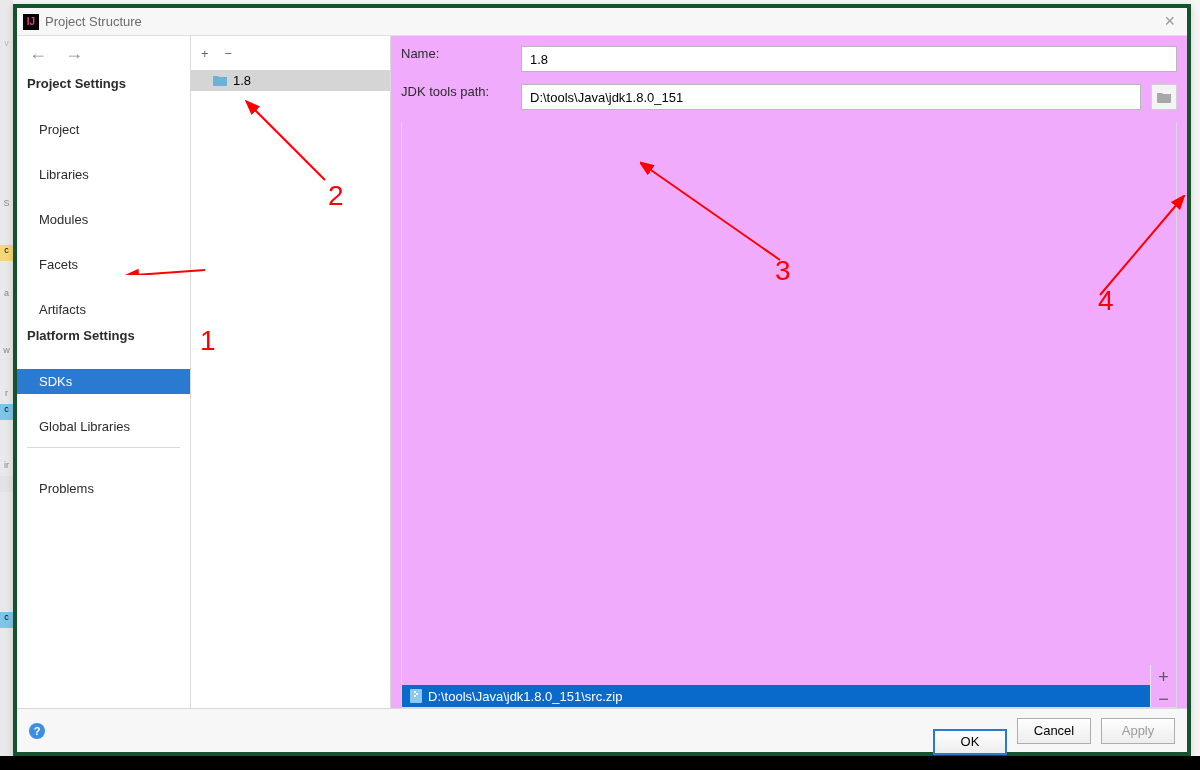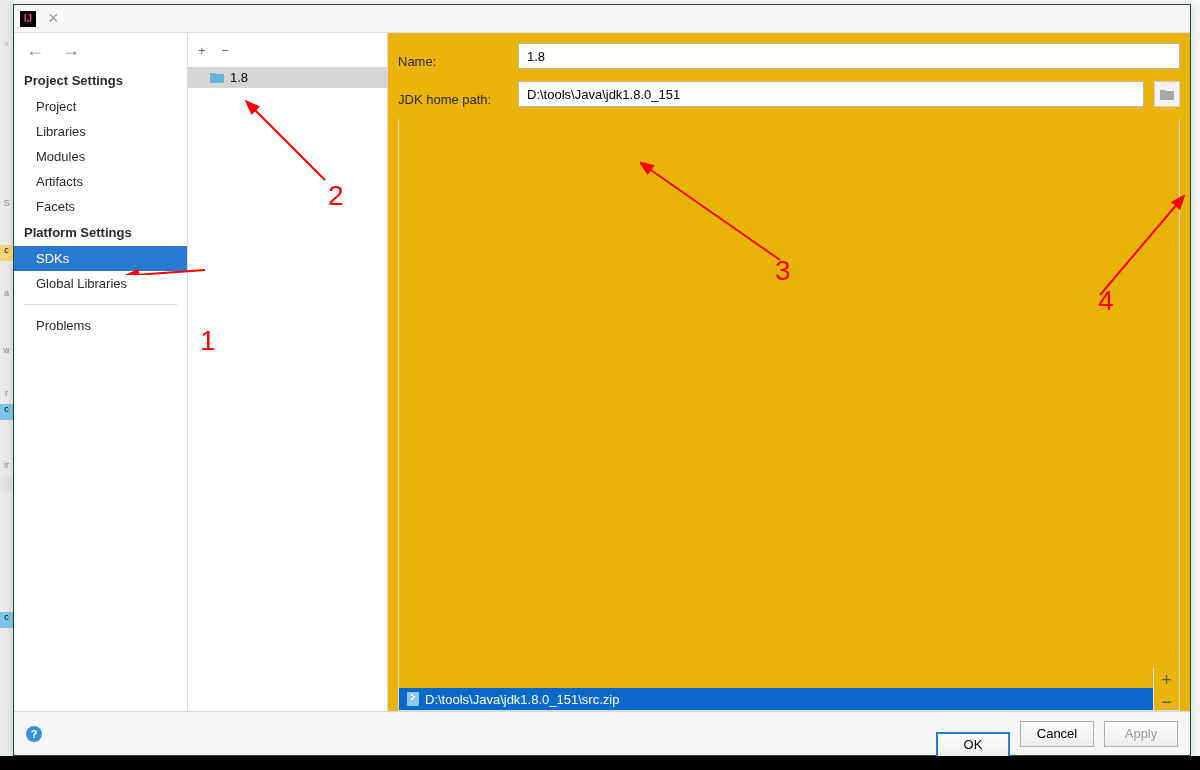--- a/index.html
+++ b/index.html
@@ -15,22 +15,22 @@
       height: 770px;
       overflow: hidden;
       position: relative;
     }
     .window {
       position: absolute;
       left: 13px;
       top: 4px;
       width: 1178px;
       height: 752px;
-      background: #eab308;
-      border: 1px solid #14532d;
+      background: #f0abfc;
+      border: 4px solid #14532d;
       display: flex;
       flex-direction: column;
       box-shadow: 0 2px 8px rgba(0,0,0,0.15);
     }
     .titlebar {
       height: 28px;
       display: flex;
       align-items: center;
       padding: 0 6px;
       border-bottom: 1px solid #e0e0e0;
@@ -85,20 +85,21 @@
     }
     .side-heading {
       padding: 6px 10px;
       color: #2b2b2b;
       font-weight: 600;
     }
     .side-item {
       padding: 5px 10px 5px 22px;
       color: #2b2b2b;
       cursor: pointer;
+      margin-top: 20px;
     }
     .side-item.selected {
       background: #2a7ad2;
       color: #fff;
     }
     .side-divider {
       border-top: 1px solid #d9d9d9;
       margin: 8px 10px;
     }
     .middle {
@@ -139,21 +140,21 @@
     .folder-icon svg { display: block; }
     .main {
       flex: 1;
       display: flex;
       flex-direction: column;
       padding: 10px 10px 0 10px;
       min-width: 0;
     }
     .row {
       display: flex;
-      align-items: flex-end;
+      align-items: flex-start;
       margin-bottom: 12px;
       gap: 10px;
     }
     .row label {
       width: 110px;
       color: #2b2b2b;
     }
     .row input[type="text"] {
       flex: 1;
       height: 26px;
@@ -332,35 +333,36 @@
   <div class="gutter-block" style="top:388px;color:#888">r</div>
   <div class="gutter-block" style="top:404px;background:#7dc6ea">c</div>
   <div class="gutter-block" style="top:460px;color:#888">ir</div>
   <div class="gutter-block" style="top:476px;background:#e3e3e3"></div>
   <div class="gutter-block" style="top:612px;background:#7dc6ea">c</div>
 </div>
 
 <div class="window">
   <div class="titlebar">
     <div class="app-icon">IJ</div>
+    <div class="title">Project Structure</div>
     <div class="close">×</div>
   </div>
 
   <div class="body">
     <div class="sidebar">
       <div class="navbar">
         <span class="arrow">←</span>
         <span class="arrow">→</span>
       </div>
       <div class="side-heading">Project Settings</div>
       <div class="side-item">Project</div>
       <div class="side-item">Libraries</div>
       <div class="side-item">Modules</div>
+      <div class="side-item">Facets</div>
       <div class="side-item">Artifacts</div>
-      <div class="side-item">Facets</div>
       <div class="side-heading">Platform Settings</div>
       <div class="side-item selected">SDKs</div>
       <div class="side-item">Global Libraries</div>
       <div class="side-divider"></div>
       <div class="side-item">Problems</div>
     </div>
 
     <div class="middle">
       <div class="mid-toolbar">
         <span>+</span>
@@ -377,21 +379,21 @@
         </div>
       </div>
     </div>
 
     <div class="main">
       <div class="row">
         <label>Name:</label>
         <input type="text" value="1.8" style="">
       </div>
       <div class="row">
-        <label>JDK home path:</label>
+        <label>JDK tools path:</label>
         <input type="text" value="D:\tools\Java\jdk1.8.0_151" style="">
         <div class="browse-btn">
           <svg width="14" height="11" viewBox="0 0 14 11">
               <path fill="#a8a8a8" d="M0 1h5l1 1h8v8a1 1 0 0 1-1 1H1a1 1 0 0 1-1-1z"></path>
             </svg>
         </div>
       </div>
       <div class="content-area">
         <div class="paths-list">
           <div class="path-row selected">

